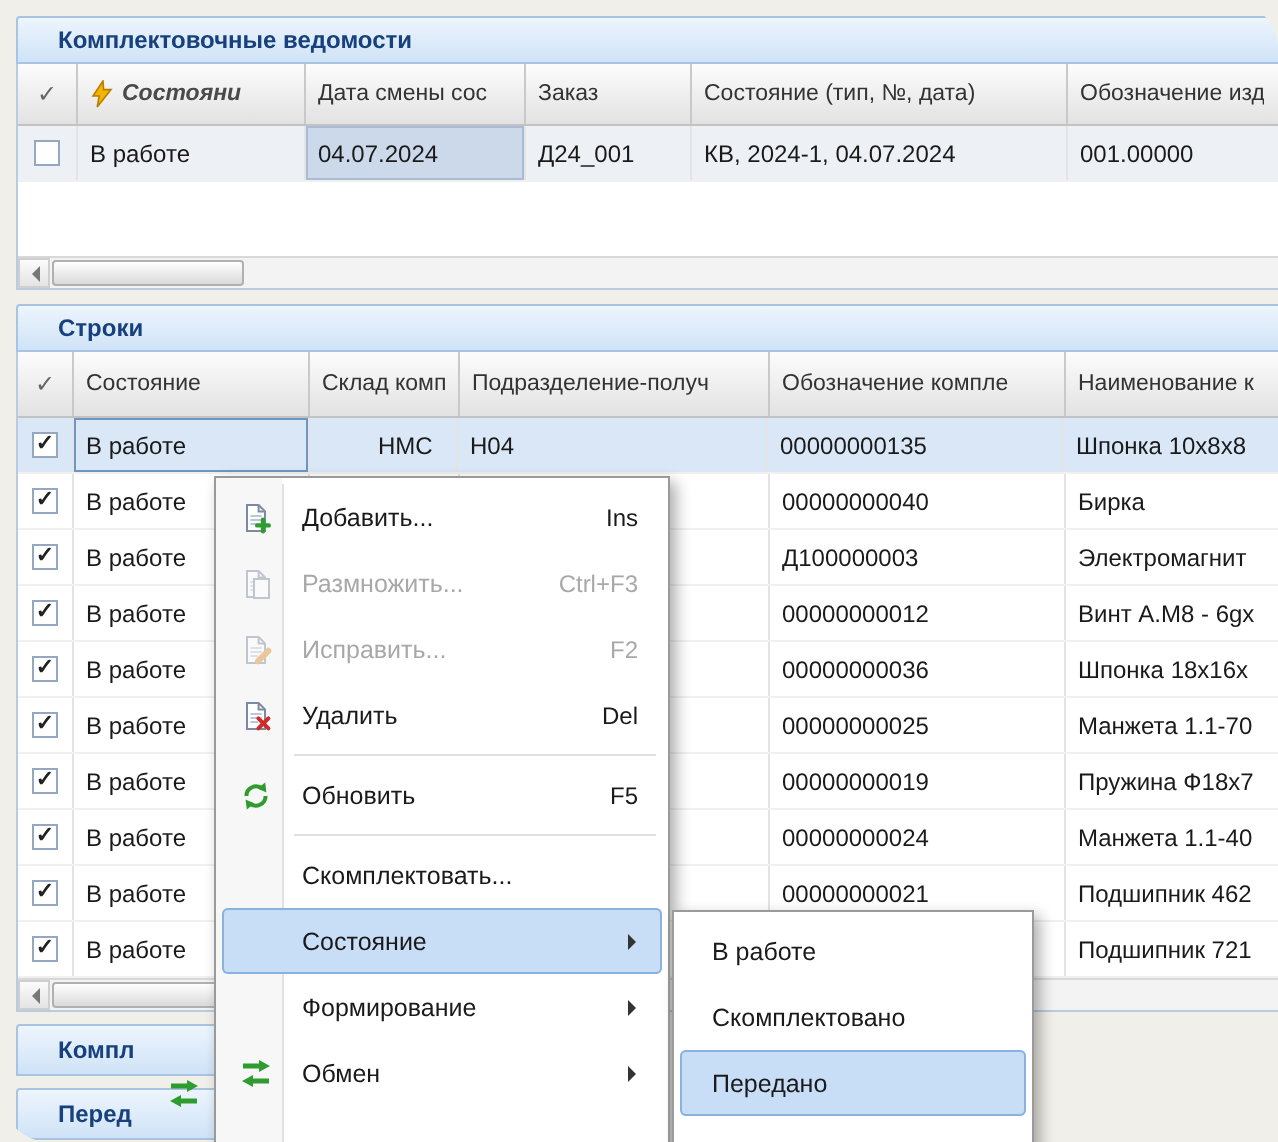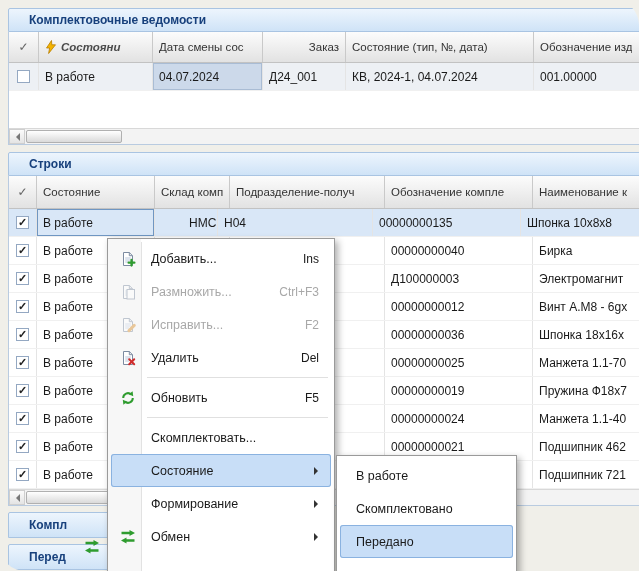--- a/index.html
+++ b/index.html
@@ -99,21 +99,21 @@
             <span class="hicon">
               <svg width="12" height="14" viewBox="0 0 12 14">
                 <polygon points="6.5,0.5 1.5,8 4.6,8 3.6,13.5 10.5,4.8 6.8,4.8" fill="#f4b400" stroke="#b97e00" stroke-width="0.8"></polygon>
               </svg>
             </span>
             <span class="hlabel italic">Состояни</span>
           </div>
           <div class="hcell" style="width: 110px;">
             <span class="hlabel">Дата смены сос</span>
           </div>
-          <div class="hcell" style="width: 83px; justify-content: flex-end;">
+          <div class="hcell" style="width: 83px;">
             <span class="hlabel">Заказ</span>
           </div>
           <div class="hcell" style="width: 188px;">
             <span class="hlabel">Состояние (тип, №, дата)</span>
           </div>
           <div class="hcell" style="width: 160px;">
             <span class="hlabel">Обозначение изд</span>
           </div>
         </div>
       <div id="top-grid-body">
@@ -164,21 +164,21 @@
           <div class="hcell" style="width: 160px;">
             <span class="hlabel">Наименование к</span>
           </div>
         </div>
       <div id="lines-grid-body">
           <div class="grid-row selected">
             <div class="cell ccheck" style="width: 28px;">
               <span class="cbx checked"></span>
             </div>
             <div class="cell focused" style="width: 118px;">В работе</div>
-            <div class="cell" style="width: 63px; padding-left: 34px;">НМС</div>
+            <div class="cell" style="width: 74px; padding-left: 34px;">НМС</div>
             <div class="cell" style="width: 155px;">Н04</div>
             <div class="cell" style="width: 148px;">00000000135</div>
             <div class="cell" style="width: 160px;">Шпонка 10х8х8</div>
           </div>
           <div class="grid-row">
             <div class="cell ccheck" style="width: 28px;">
               <span class="cbx checked"></span>
             </div>
             <div class="cell" style="width: 118px;">В работе</div>
             <div class="cell" style="width: 75px;"></div>

